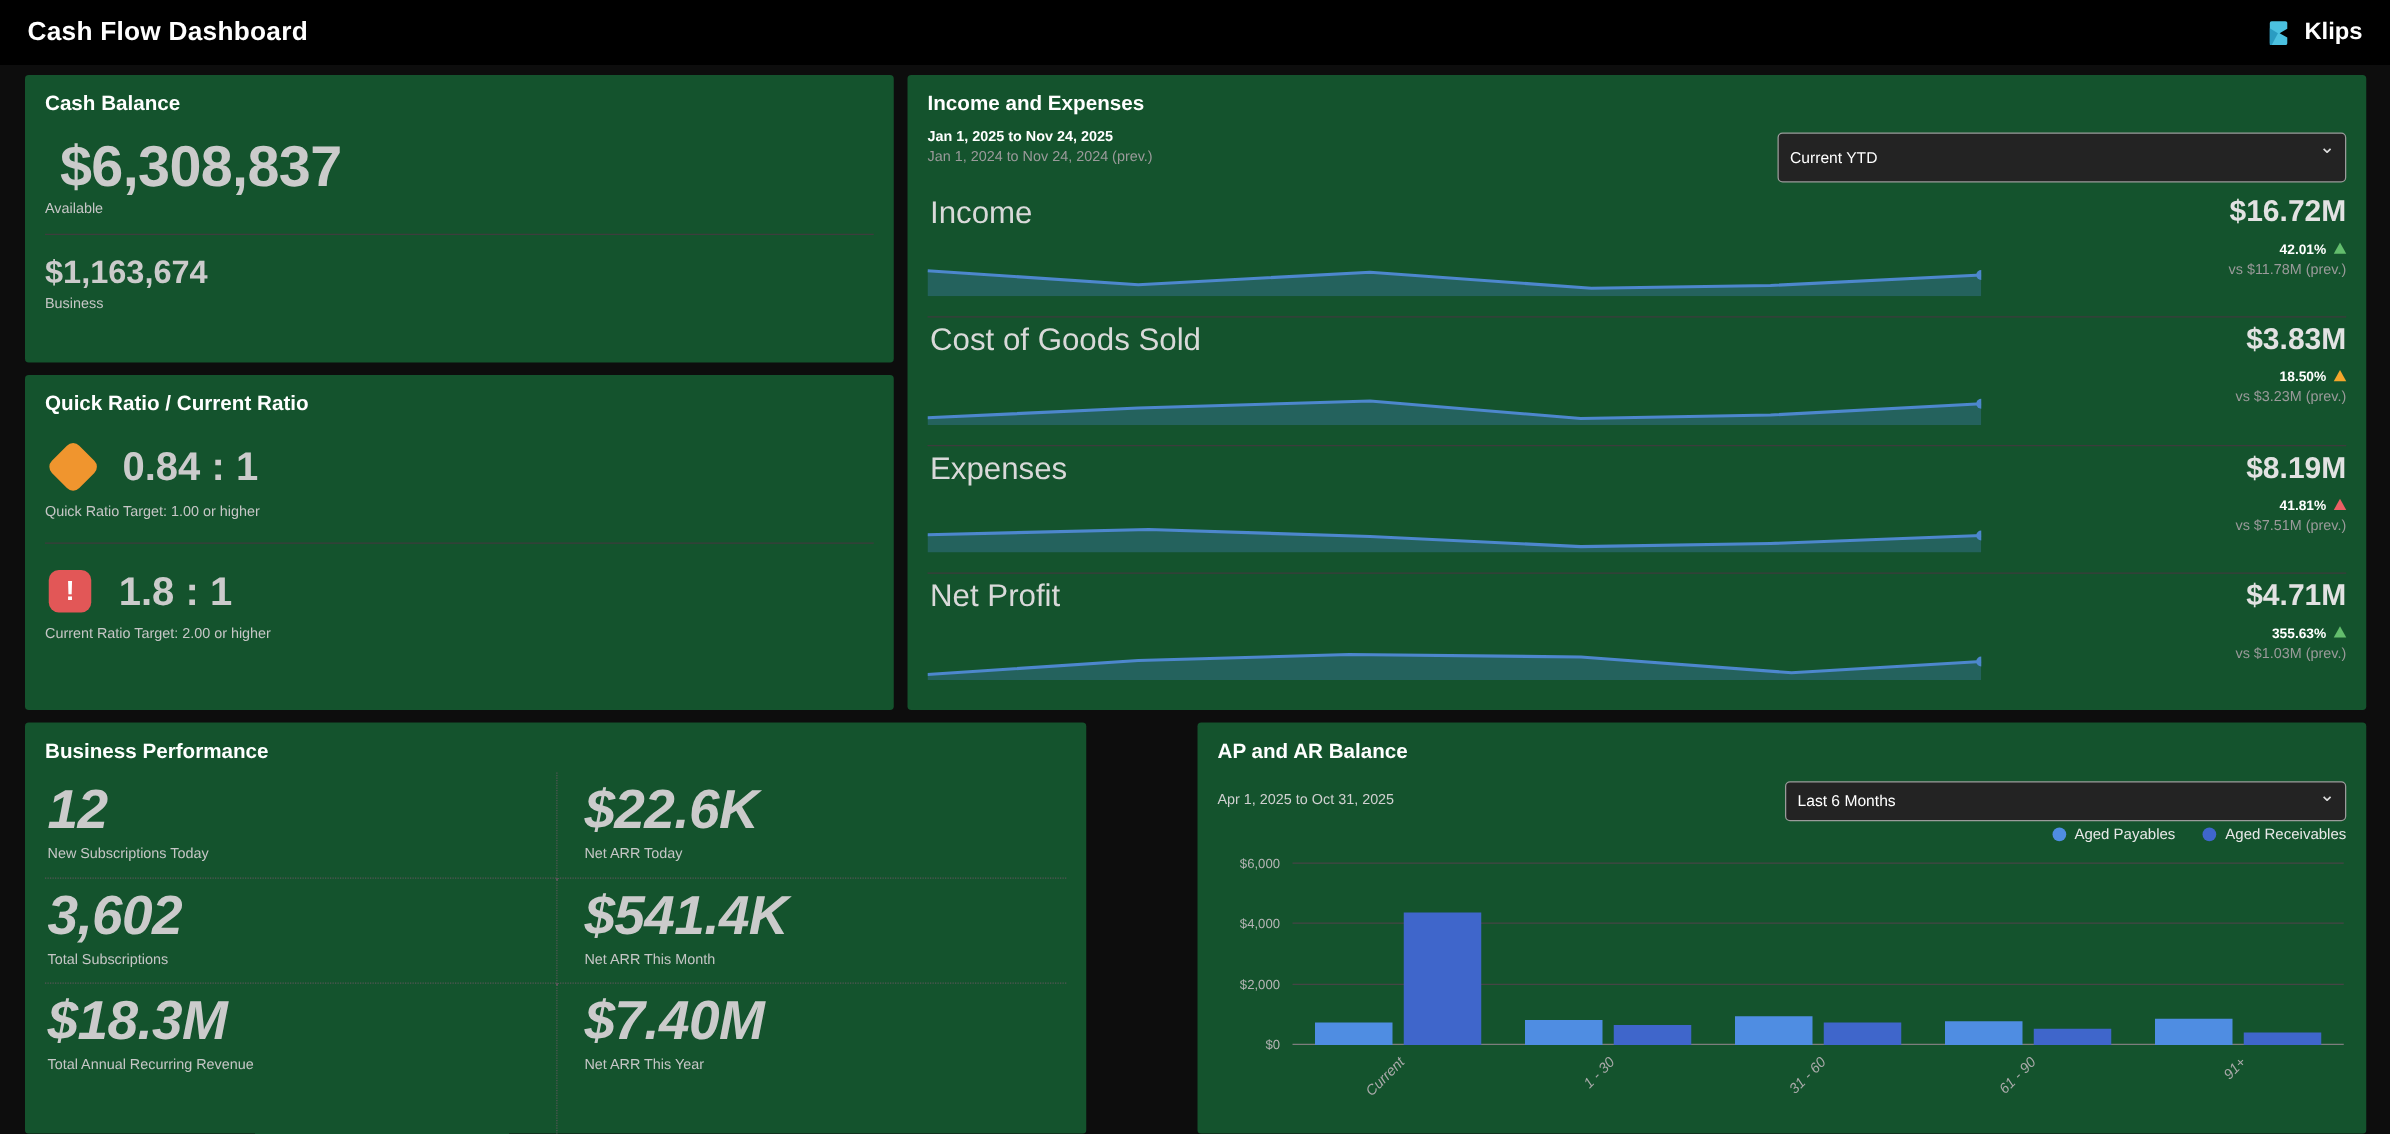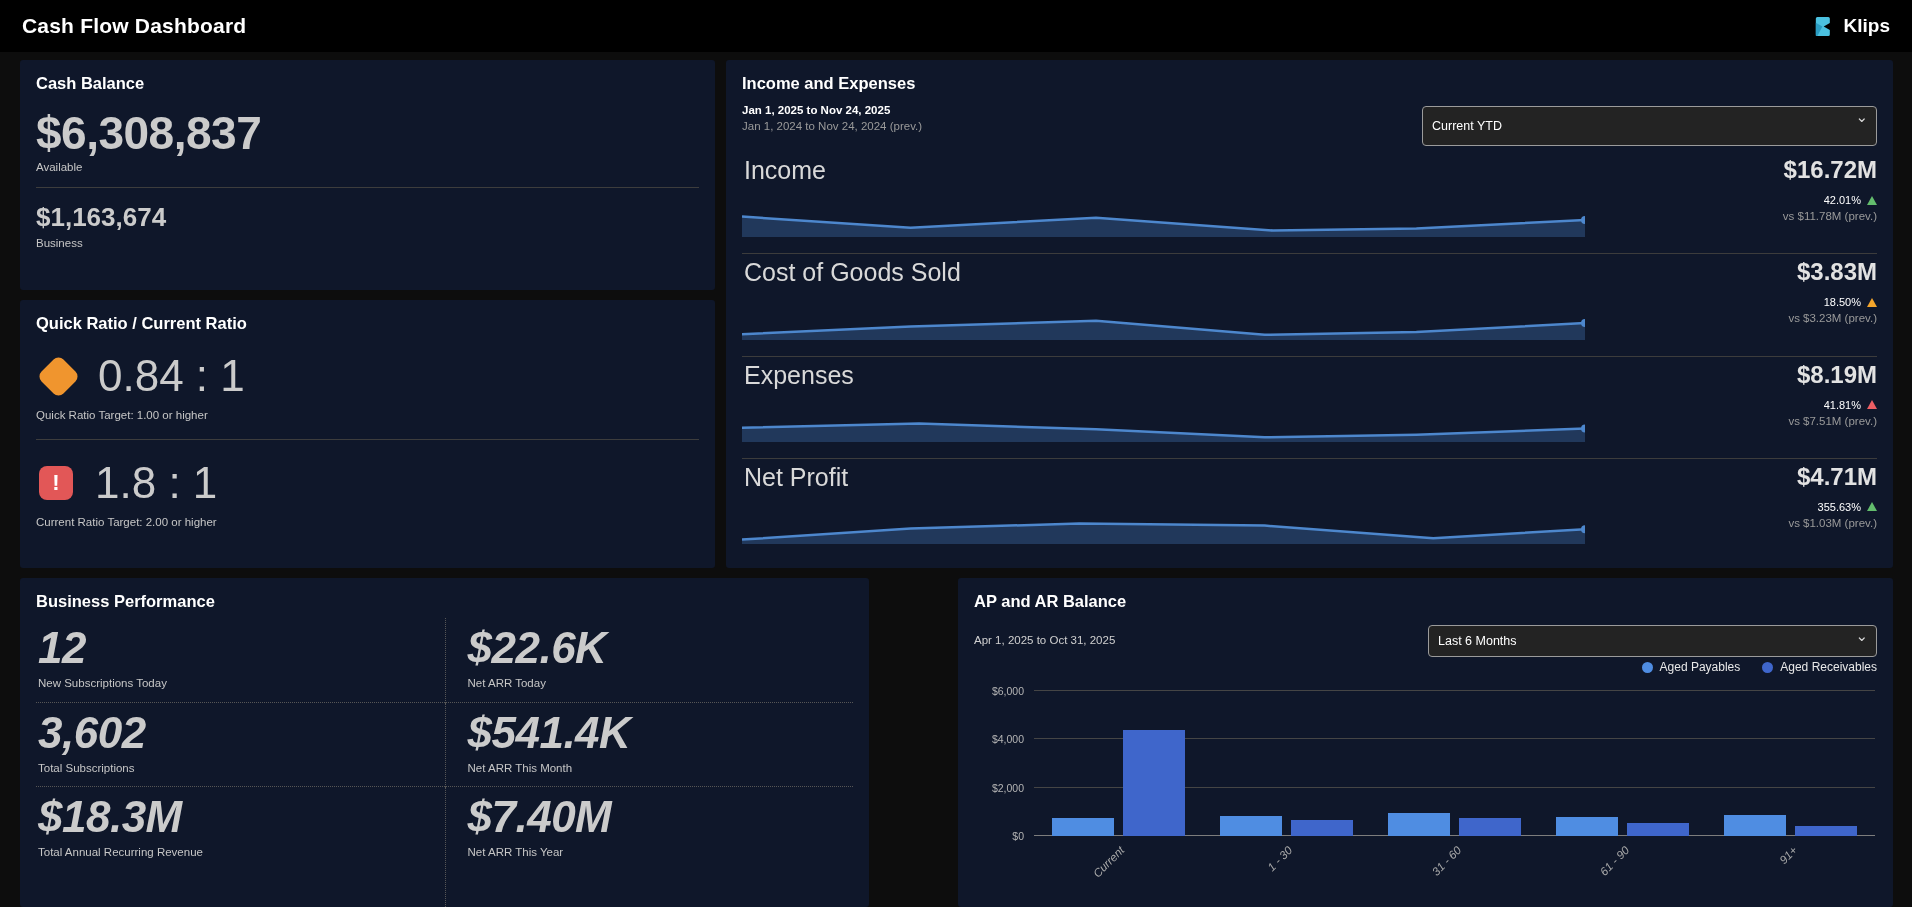--- a/index.html
+++ b/index.html
@@ -6,42 +6,42 @@
   body{width:1912px;height:907px;position:relative;overflow:hidden;
        font-family:"Liberation Sans",sans-serif;-webkit-font-smoothing:antialiased;}
 
   
   .topbar{position:absolute;left:0;top:0;width:1912px;height:52px;background:#000;
           display:flex;align-items:center;justify-content:space-between;box-sizing:border-box;padding:0 22px;}
   .topbar-title{color:#fff;font-size:21px;font-weight:bold;letter-spacing:.2px;}
   .brand{display:flex;align-items:center;gap:9px;color:#fff;font-size:19px;font-weight:bold;}
 
   
-  .panel{position:absolute;background:#0f172a;border-radius:3px;box-sizing:border-box;padding:14px 16px;}
+  .panel{position:absolute;background:#14532d;border-radius:3px;box-sizing:border-box;padding:14px 16px;}
   .panel-title{color:#fff;font-size:16.5px;font-weight:bold;}
   #cash-panel{left:20px;top:60px;width:695px;height:230px;}
   #ratio-panel{left:20px;top:300px;width:695px;height:268px;}
   #ie-panel{left:726px;top:60px;width:1167px;height:508px;}
   #bp-panel{left:20px;top:578px;width:849px;height:329px;}
   #ap-panel{left:958px;top:578px;width:935px;height:329px;}
 
   .divider{height:1px;background:#3d3d3d;}
   .big-value{font-size:46px;font-weight:bold;color:#cbcbcb;letter-spacing:-.5px;line-height:1.05;}
   .mid-value{font-size:26px;font-weight:bold;color:#cbcbcb;}
   .tiny-label{font-size:11.5px;color:#c6c6c6;}
 
   
-  #cash-panel .big-value{margin-top:16px;}
+  #cash-panel .big-value{margin-top:16px;margin-left:12px;}
   #cash-panel .tiny-label{margin-top:4px;}
   #cash-panel .divider{margin-top:14px;}
   #cash-panel .mid-value{margin-top:14px;}
 
   
   .ratio-row{display:flex;align-items:center;gap:16px;}
-  .ratio-row .ratio-value{font-size:44px;font-weight:normal;color:#cbcbcb;}
+  .ratio-row .ratio-value{font-size:32px;font-weight:bold;color:#cbcbcb;}
   .diamond{width:31px;height:31px;background:#f0952e;border-radius:7px;transform:rotate(45deg);margin:7px 8px 7px 7px;}
   .alert-sq{width:34px;height:34px;background:#e25757;border-radius:8px;color:#fff;font-weight:bold;font-size:22px;
             display:flex;align-items:center;justify-content:center;margin:3px 6px 3px 3px;}
   #ratio-panel .ratio-row{margin-top:18px;}
   #ratio-panel .tiny-label{margin-top:8px;}
   #ratio-panel .divider{margin-top:18px;}
 
   
   .dates{position:absolute;left:16px;top:44px;}
   .date-main{font-size:11.5px;font-weight:bold;color:#fff;}
@@ -52,22 +52,22 @@
       font-family:"Liberation Sans",sans-serif;font-size:12.5px;padding:0 26px 0 9px;box-sizing:border-box;}
   .select-wrap .chev{position:absolute;right:9px;top:2px;color:#ddd;font-size:15px;pointer-events:none;}
   #ie-select{right:16px;top:46px;width:455px;}
   #ap-select{right:16px;top:47px;width:449px;height:32px;}
 
   #ie-rows{position:absolute;left:16px;right:16px;top:92px;bottom:8px;display:flex;flex-direction:column;}
   .ie-row{flex:1;position:relative;}
   .ie-row.bordered{border-bottom:1px solid #3c3c3c;}
   .ie-label{position:absolute;left:2px;top:4px;font-size:25px;color:#d9d9d9;}
   .ie-value{position:absolute;right:0;top:4px;font-size:24px;font-weight:bold;color:#e2e2e2;}
-  .ie-pct{position:absolute;right:0;top:42px;font-size:11px;font-weight:normal;color:#fff;
-          display:flex;align-items:center;gap:6px;}
+  .ie-pct{position:absolute;right:0;top:42px;font-size:11px;font-weight:bold;color:#fff;
+          display:flex;align-items:flex-start;gap:6px;}
   .tri{width:0;height:0;border-left:5px solid transparent;border-right:5px solid transparent;border-bottom:9px solid #63bd6d;}
   .ie-prev{position:absolute;right:0;top:58px;font-size:11.5px;color:#9a9a9a;}
   .ie-spark{position:absolute;left:0;bottom:16px;width:calc(100% - 292px);height:34px;}
 
   
   #bp-grid{position:absolute;left:16px;right:16px;top:40px;bottom:0;
            display:grid;grid-template-columns:1fr 1fr;grid-template-rows:85px 84px auto;}
   .bp-cell{box-sizing:border-box;padding:8px 0 0 2px;}
   .bp-cell.dotted-b{border-bottom:1px dotted #565656;}
   .bp-cell.col2{border-left:1px dotted #565656;padding-left:22px;}

